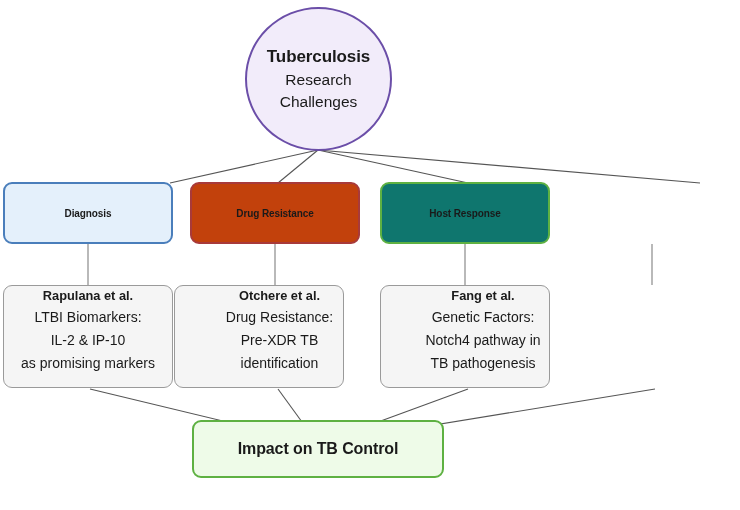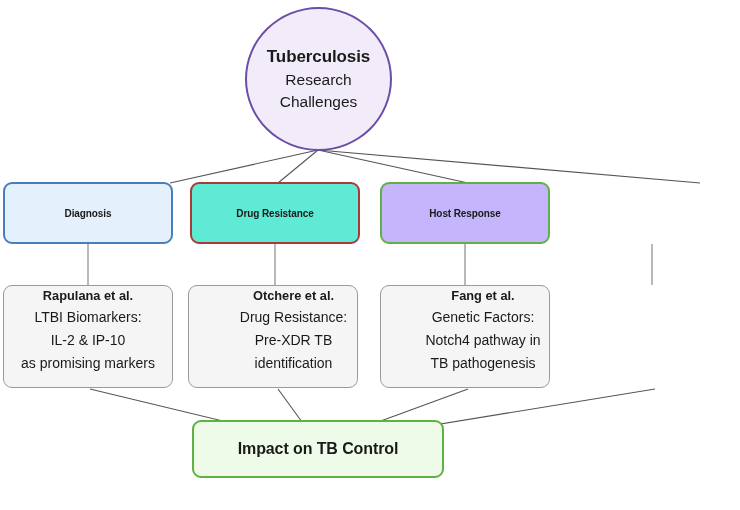--- a/index.html
+++ b/index.html
@@ -63,22 +63,22 @@
   .cat {
     height: 62px;
     border-radius: 9px;
     border-width: 2px;
     border-style: solid;
     font-size: 10px;
     font-weight: bold;
     letter-spacing: -0.1px;
   }
   .cat-diagnosis        { left: 3px;   top: 182px; width: 170px; background:#e4f0fb; border-color:#4a7ebb; }
-  .cat-drug-resistance  { left: 190px; top: 182px; width: 170px; background:#5eead4; border-color:#a83a3a; }
-  .cat-host-response    { left: 380px; top: 182px; width: 170px; background:#c4b5fd; border-color:#5eb142;text-align:center; }
+  .cat-drug-resistance  { left: 190px; top: 182px; width: 170px; background:#c2410c; border-color:#a83a3a; }
+  .cat-host-response    { left: 380px; top: 182px; width: 170px; background:#0f766e; border-color:#5eb142;text-align:center; }
   .cat-animal-models    { left: 567px; top: 182px; width: 170px; background:#fdf4dd; border-color:#b08a2e; }
 
   
   .detail {
     top: 285px;
     width: 170px;
     height: 103px;
     border-radius: 9px;
     border: 1px solid #9a9a9a;
     background: #f5f5f5;
@@ -90,21 +90,21 @@
     font-size: 12.8px;
     font-weight: bold;
     margin-bottom: 8px;
   }
   .detail .d-line {
     font-size: 14px;
     margin-bottom: 8px;
   }
   .detail .d-line.last { margin-bottom: 16px; }
   .detail-0 { left: 3px; }
-  .detail-1 { left: 188px; padding-left: 45px; }
+  .detail-1 { left: 174px; padding-left: 45px; }
   .detail-2 { left: 380px; padding-left: 40px; }
   .detail-3 { left: 567px; }
 
   
   .impact {
     left: 192px;
     top: 420px;
     width: 252px;
     height: 58px;
     border-radius: 9px;

